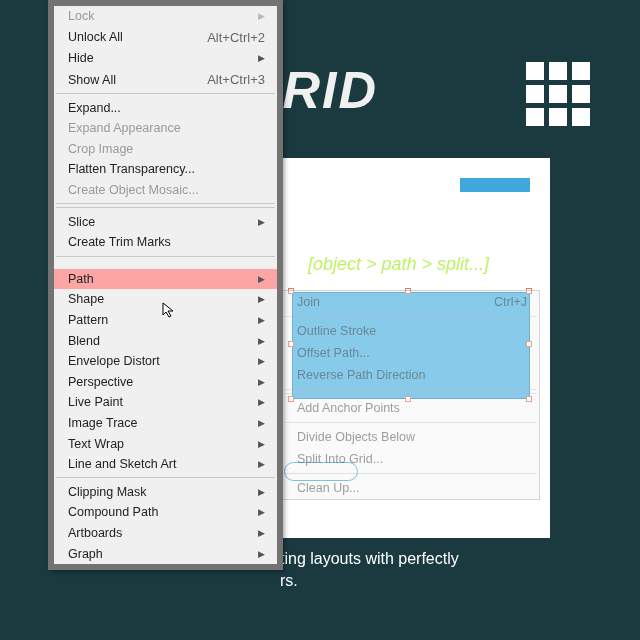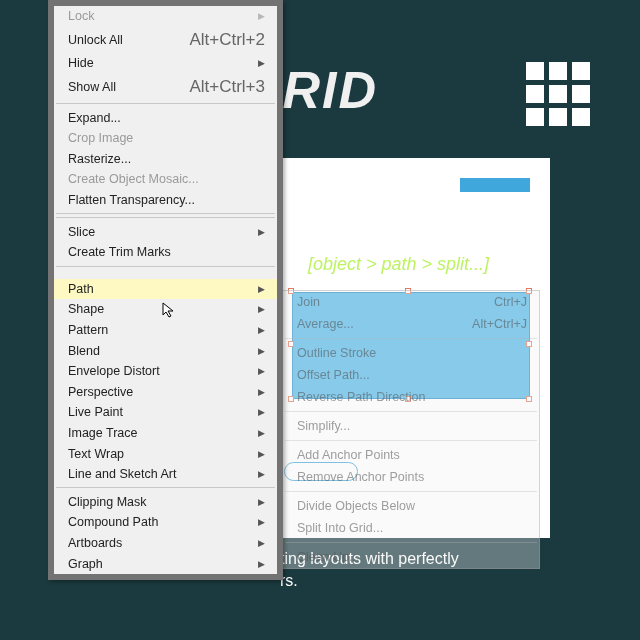--- a/index.html
+++ b/index.html
@@ -17,23 +17,23 @@
 .h4{top:341px;left:288px;}
 .h5{top:341px;left:526px;}
 .h6{top:396px;left:288px;}
 .h7{top:396px;left:405px;}
 .h8{top:396px;left:526px;}
 .tab-bar{position:absolute;top:178px;left:460px;width:70px;height:14px;background:#3fa7db;}
 .caption{position:absolute;top:548px;left:280px;color:#fff;font-size:16px;line-height:1.4;}
 .menu{position:absolute;top:0;left:48px;width:235px;background:#f0f0f0;border:6px solid #737373;box-shadow:2px 2px 4px rgba(0,0,0,0.3);font-size:12.5px;color:#222;}
 .menu .item{display:flex;align-items:center;justify-content:space-between;padding:3.3px 12px 3.3px 14px;cursor:default;}
 .menu .item.disabled{color:#9a9a9a;}
-.menu .item.highlight{background:#fef9c3;margin-top:12px;}
+.menu .item.highlight{background:#fca5a5;margin-top:12px;}
 .menu .sep{height:1px;background:#c8c8c8;margin:3px 2px;}
-.shortcut{color:#666;font-size:17px;}
+.shortcut{color:#666;font-size:13px;}
 .arrow{font-size:9px;color:#555;}
 .item.disabled .arrow,.item.disabled .shortcut{color:#b8b8b8;}
 .submenu{position:absolute;top:290px;left:282px;width:258px;background:rgba(240,240,240,0.35);border:1px solid rgba(153,153,153,0.4);font-size:12.5px;color:rgba(80,80,80,0.55);pointer-events:none;}
 .submenu .sitem{display:flex;justify-content:space-between;padding:4px 12px 4px 14px;}
 .submenu .ssep{height:1px;background:rgba(180,180,180,0.35);margin:3px 2px;}
 .btn-ghost{position:absolute;top:462px;left:284px;width:74px;height:19px;border:1.5px solid #3fa7db;border-radius:10px;}
 .cursor{position:absolute;top:302px;left:162px;width:14px;height:16px;pointer-events:none;}
 .cursor svg{display:block;}
 </style>
 </head>
@@ -73,44 +73,34 @@
 <div class="caption">
   <span>ting layouts with perfectly</span><br>
   <span>rs.</span>
 </div>
 
 <div class="submenu">
   <div class="sitem">
       <span>Join</span>
       <span>Ctrl+J</span>
     </div>
-  <div class="sitem">
-      <span>Average...</span>
-      <span>Alt+Ctrl+J</span>
-    </div>
   <div class="ssep"></div>
   <div class="sitem">
       <span>Outline Stroke</span>
     </div>
   <div class="sitem">
       <span>Offset Path...</span>
     </div>
   <div class="sitem">
       <span>Reverse Path Direction</span>
     </div>
   <div class="ssep"></div>
-  <div class="sitem">
-      <span>Simplify...</span>
-    </div>
   <div class="ssep"></div>
   <div class="sitem">
       <span>Add Anchor Points</span>
-    </div>
-  <div class="sitem">
-      <span>Remove Anchor Points</span>
     </div>
   <div class="ssep"></div>
   <div class="sitem">
       <span>Divide Objects Below</span>
     </div>
   <div class="sitem">
       <span>Split Into Grid...</span>
     </div>
   <div class="ssep"></div>
   <div class="sitem">
@@ -133,30 +123,30 @@
     </div>
   <div class="item">
       <span>Show All</span>
       <span class="shortcut">Alt+Ctrl+3</span>
     </div>
   <div class="sep"></div>
   <div class="item">
       <span>Expand...</span>
     </div>
   <div class="item disabled">
+      <span>Expand Appearance</span>
+    </div>
+  <div class="item disabled">
       <span>Crop Image</span>
     </div>
   <div class="item">
-      <span>Rasterize...</span>
+      <span>Flatten Transparency...</span>
     </div>
   <div class="item disabled">
       <span>Create Object Mosaic...</span>
-    </div>
-  <div class="item">
-      <span>Flatten Transparency...</span>
     </div>
   <div class="sep"></div>
   <div class="sep"></div>
   <div class="item">
       <span>Slice</span>
       <span class="arrow">▶</span>
     </div>
   <div class="item">
       <span>Create Trim Marks</span>
     </div>

